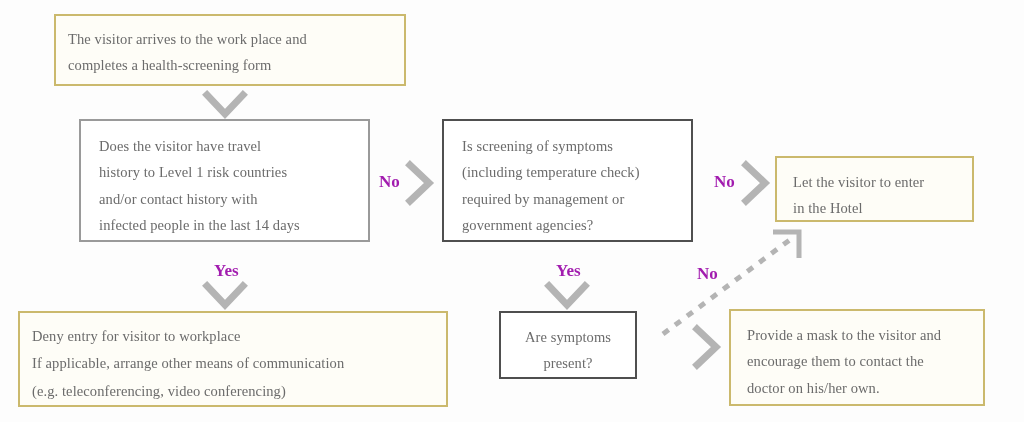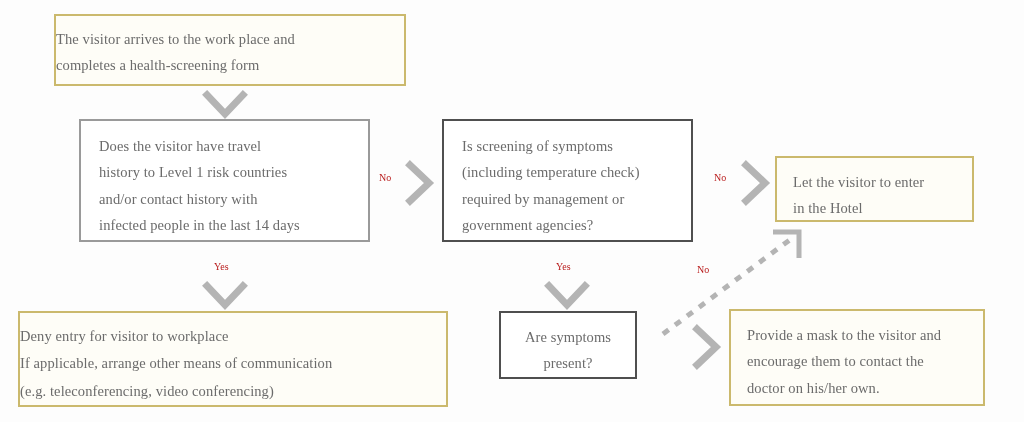--- a/index.html
+++ b/index.html
@@ -32,35 +32,35 @@
     border: 2px solid #cbb96d;
     background: #fefdf7;
   }
   .node.graylight {
     border: 2px solid #9a9a9a;
   }
   .node.graydark {
     border: 2.5px solid #4f4f4f;
   }
 
-  .pad-a { padding: 10px 14px 10px 0; }
+  .pad-a { padding: 10px 14px 10px 12px; }
   .pad-b { padding: 12px 16px 12px 18px; }
   .pad-c { padding: 11px 14px 5px 16px; }
 
   .justify .txt { text-align: justify; text-align-last: left; }
   .justify .txt.last { text-align: left; }
   .center-txt { text-align: center; }
 
   
   .edge-label {
     position: absolute;
     font-family: "Liberation Serif", "DejaVu Serif", serif;
-    font-weight: normal;
-    font-size: 10px;
-    color: #b91c1c;
+    font-weight: bold;
+    font-size: 17px;
+    color: #a21caf;
     white-space: nowrap;
   }
 
   
   .conn {
     position: absolute;
     pointer-events: none;
   }
   .conn svg { display: block; overflow: visible; }
 </style>

